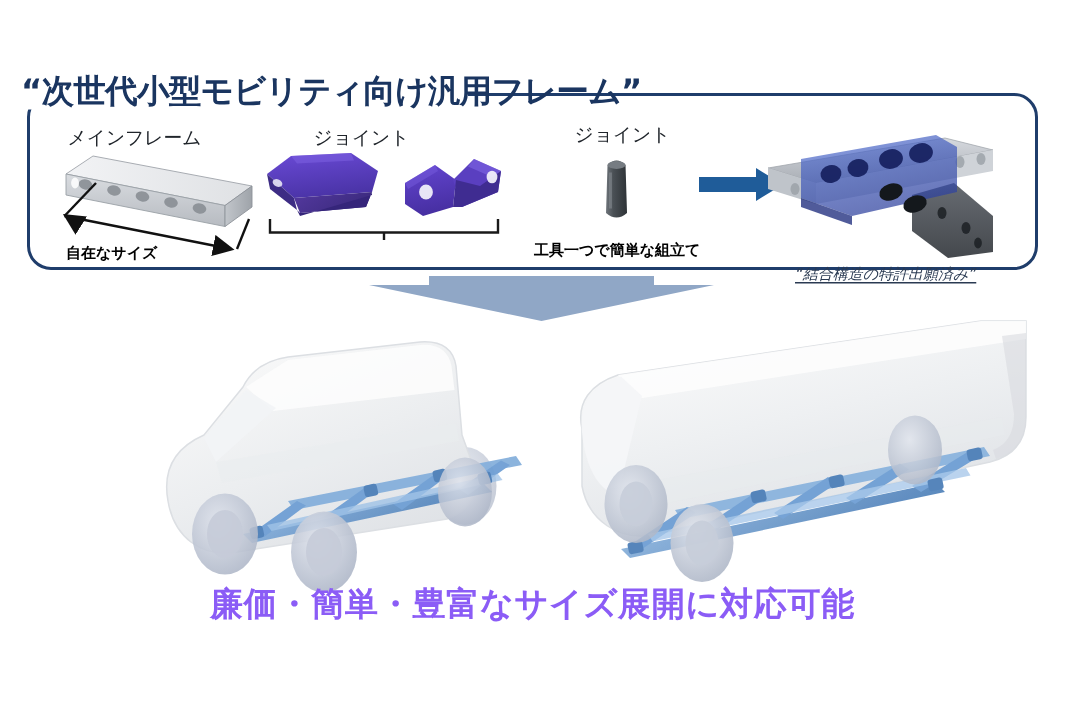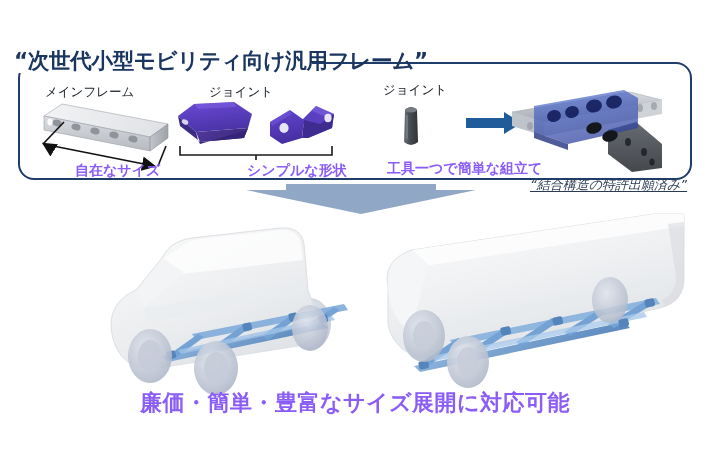--- a/index.html
+++ b/index.html
@@ -36,31 +36,30 @@
   .clabel{
     position:absolute;font-size:12.5px;color:#20252b;white-space:nowrap;
     font-family:"DejaVu Sans","Liberation Sans",sans-serif;
     margin-left:13px;
   }
   .lbl-main{left:32px;top:84px;}
   .lbl-joint{left:196px;top:84px;}
   .lbl-pin{left:370px;top:82px;}
 
   .caption{
-    position:absolute;font-size:14px;font-weight:bold;color:#8b5cf6;white-space:nowrap;
+    position:absolute;font-size:10px;font-weight:bold;color:#000000;white-space:nowrap;
     font-family:"DejaVu Sans","Liberation Sans",sans-serif;
-    margin-left:31px;
   }
   .cap-size{left:44px;top:162px;}
   .cap-shape{left:216px;top:162px;}
   .cap-tool{left:356px;top:160px;}
 
   .patent{
     position:absolute;left:530px;top:176px;
-    font-size:13px;color:#2a3a52;white-space:nowrap;
+    font-size:10px;color:#2a3a52;white-space:nowrap;
     text-decoration:underline;text-underline-offset:2px;
     font-style:italic;
     font-family:"DejaVu Sans","Liberation Sans",sans-serif;
   }
 
   
   .mainframe{position:absolute;left:40px;top:100px;width:130px;height:62px;}
   
   .dim-arrow{position:absolute;left:40px;top:118px;width:132px;height:52px;}
 
@@ -199,21 +198,20 @@
     </svg>
   </div>
 
   <div class="bracket">
     <svg width="156" height="14" viewBox="0 0 156 14">
       <path d="M2,0 L2,9 L154,9 L154,0" fill="none" stroke="#1a1a1a" stroke-width="1.6"></path>
       <line x1="78" y1="9" x2="78" y2="14" stroke="#1a1a1a" stroke-width="1.6"></line>
     </svg>
   </div>
 
-  <div class="caption cap-shape">シンプルな形状</div>
 
   <div class="clabel lbl-pin">ジョイント</div>
 
   <div class="pin">
     <svg width="18" height="44" viewBox="0 0 18 44">
       <defs>
         <linearGradient id="pinG" x1="0" y1="0" x2="1" y2="0">
           <stop offset="0" stop-color="#6e747a"></stop>
           <stop offset="0.35" stop-color="#4a5055"></stop>
           <stop offset="1" stop-color="#2e3337"></stop>

